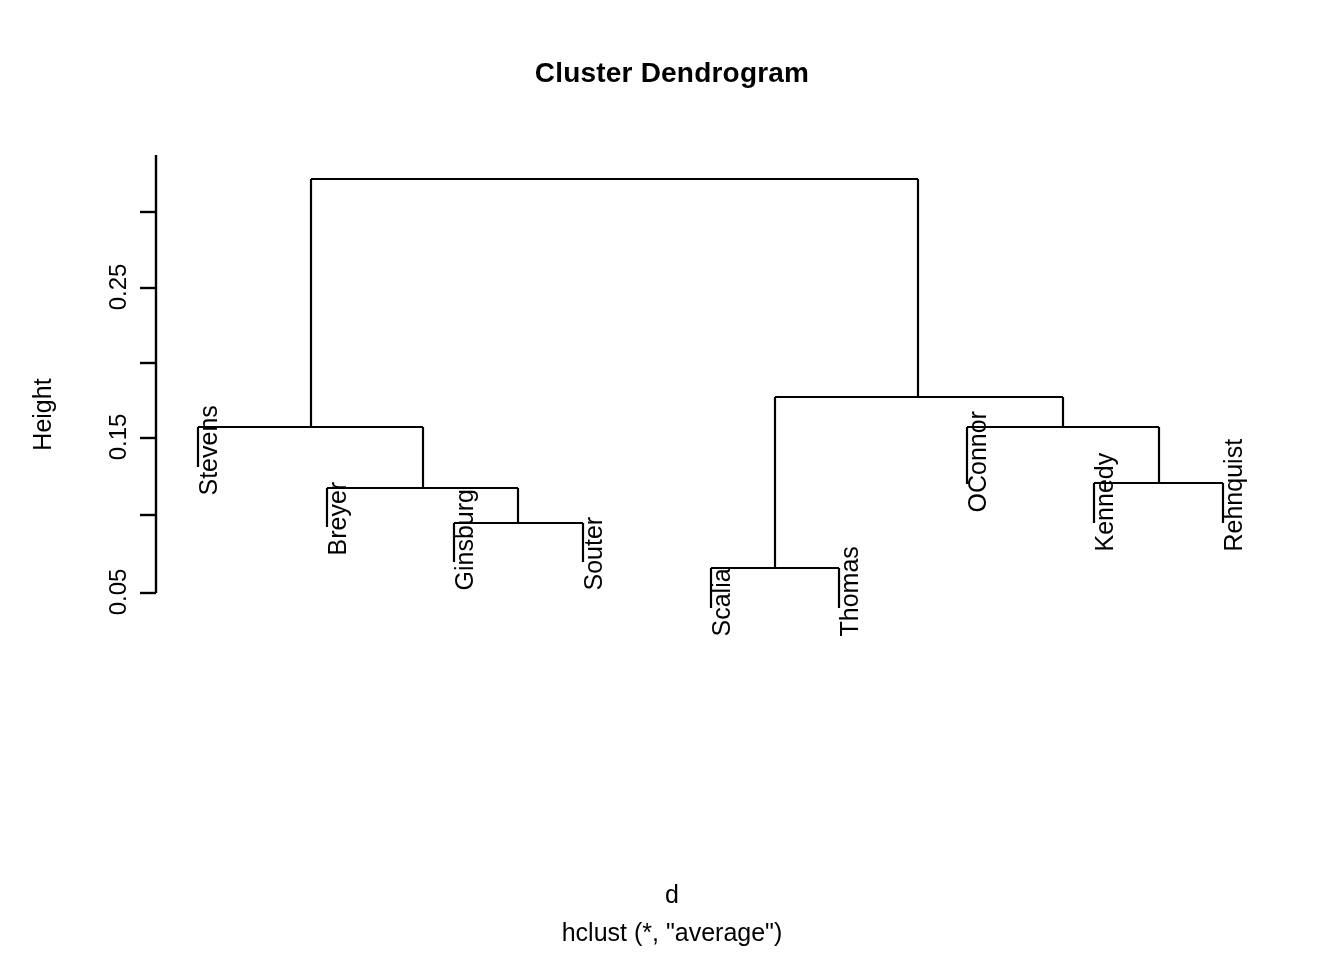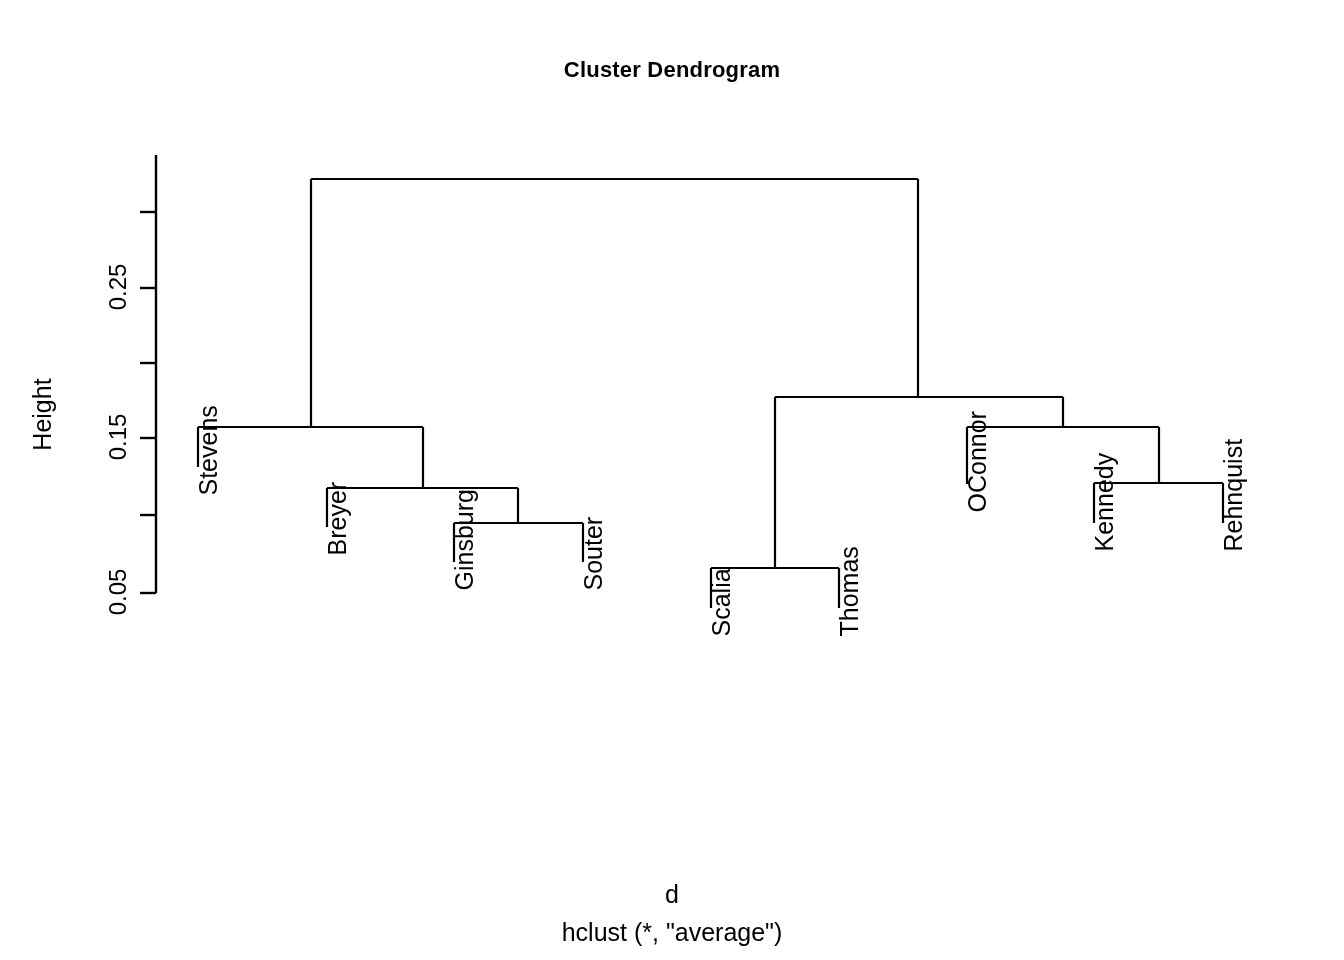--- a/index.html
+++ b/index.html
@@ -4,21 +4,21 @@
 <style>
   html,body{margin:0;padding:0;}
   body{
     width:1344px;height:960px;background:#ffffff;
     font-family:"Liberation Sans", sans-serif;
     color:#000000;overflow:hidden;position:relative;
   }
   #plot{position:absolute;left:0;top:0;width:1344px;height:960px;}
   .title{
     position:absolute;left:0;top:57px;width:1344px;text-align:center;
-    font-size:22px;font-weight:bold;letter-spacing:0.2px;
+    font-size:28px;font-weight:bold;letter-spacing:0.2px;
   }
   .ylab{
     position:absolute;left:-38px;top:400px;width:160px;text-align:center;
     font-size:25px;transform:rotate(-90deg);transform-origin:50% 50%;
   }
   .tick-label{
     position:absolute;font-size:24px;white-space:nowrap;
     transform-origin:50% 50%;transform:rotate(-90deg);
     text-align:center;
   }

